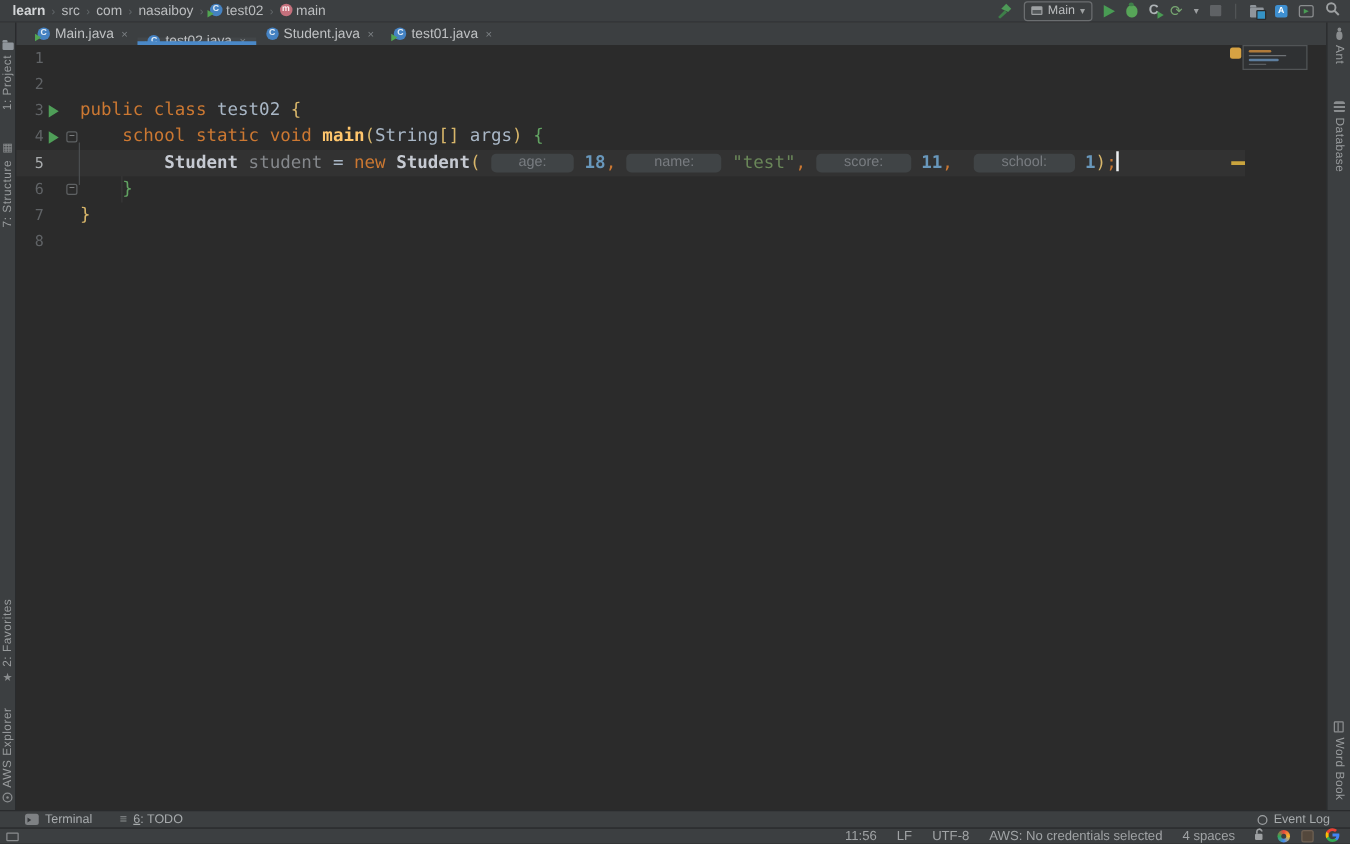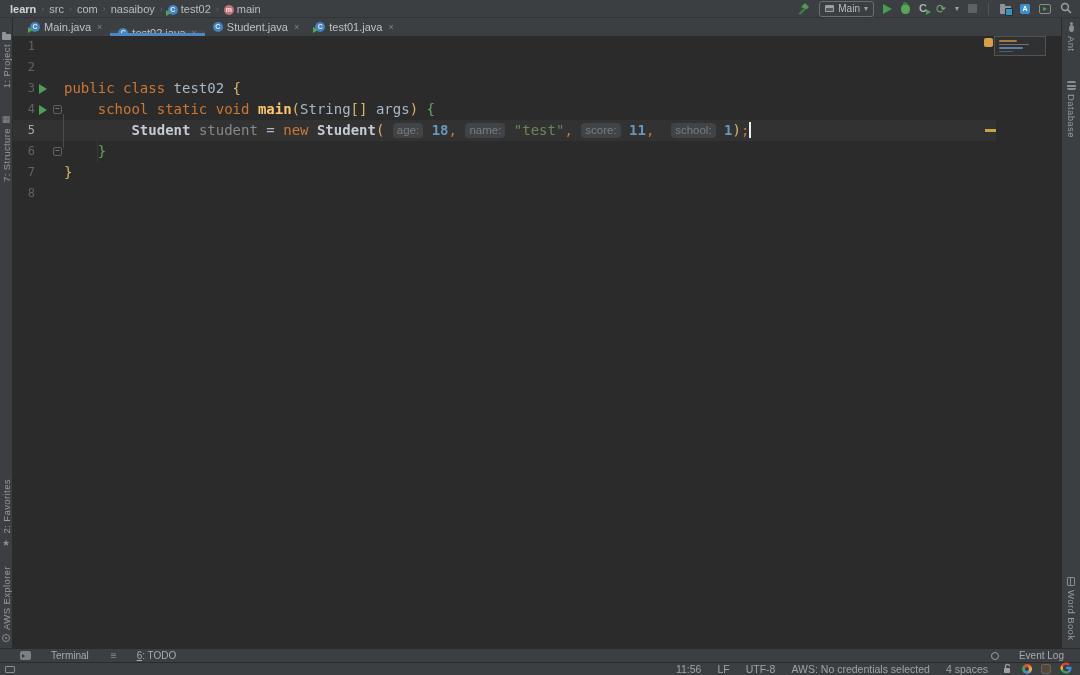--- a/index.html
+++ b/index.html
@@ -5,21 +5,21 @@
   html,body{margin:0;padding:0;}
   body{
     width:1080px;height:675px;position:relative;overflow:hidden;
     background:#2B2B2B;font-family:"Liberation Sans",sans-serif;
     -webkit-font-smoothing:antialiased;cursor:default;
   }
   
   #navbar{position:absolute;left:0;top:0;width:1080px;height:18px;background:#3C3F41;
     display:flex;align-items:center;border-bottom:1px solid #323537;box-sizing:border-box;}
   #breadcrumbs{display:flex;align-items:center;padding-left:10px;gap:4px;font-size:11px;color:#BBBDBF;}
-  .crumb{display:inline-flex;align-items:flex-end;gap:3px;white-space:nowrap;}
+  .crumb{display:inline-flex;align-items:flex-start;gap:3px;white-space:nowrap;}
   .crumb.bold{font-weight:bold;color:#D3D5D7;}
   .crumb-sep{color:#63686B;font-size:9px;padding:0 1px;}
   #toolbar{margin-left:auto;display:flex;align-items:center;gap:9px;padding-right:8px;height:18px;}
   .tb-sep{width:1px;height:12px;background:#515456;margin:0 2px;}
   
   .combo{display:inline-flex;align-items:center;gap:4px;height:14px;padding:0 5px;
     border:1px solid #6B6E70;border-radius:3px;font-size:10px;color:#BBBDBF;}
   .appwin-icon{width:9px;height:7px;border:1px solid #9DA0A2;border-top:3px solid #9DA0A2;border-radius:1px;box-sizing:border-box;background:#54585A;}
   .caret-down{color:#9DA0A2;font-size:8px;line-height:8px;}
   
@@ -87,37 +87,37 @@
   .fslot{flex:none;width:13px;display:flex;align-items:center;justify-content:center;}
   .run-arrow{width:0;height:0;border-left:8px solid #4F9E58;border-top:5px solid transparent;border-bottom:5px solid transparent;}
   .fold-box{width:9px;height:9px;border:1px solid #5E6163;border-radius:2px;box-sizing:border-box;
     color:#9DA0A2;font-size:8px;line-height:6px;text-align:center;background:#2B2B2B;z-index:2;}
   .code{white-space:pre;font:14px/21px "DejaVu Sans Mono",monospace;color:#A9B7C6;}
   .tk-kw{color:#CC7832;} .tk-pl{color:#A9B7C6;} .tk-fn{color:#FFC66D;font-weight:bold;}
   .tk-cls{color:#C6CAD2;font-weight:bold;} .tk-var{color:#85888C;}
   .tk-num{color:#6897BB;font-weight:bold;} .tk-str{color:#6A8759;}
   .tk-b1{color:#D8B66A;} .tk-b2{color:#62A362;}
   .tk-hint{display:inline-block;background:#404446;color:#787C80;border-radius:4px;
-    padding:0 4px;font:11.5px/15px "Liberation Sans",sans-serif;transform:translateY(-1px);}
+    padding:0 22px;font:11.5px/15px "Liberation Sans",sans-serif;transform:translateY(-1px);}
   .caret-bar{display:inline-block;width:1.5px;height:16px;background:#EDEFF1;vertical-align:-3px;}
   .line-dash{position:absolute;left:972px;top:9px;width:11px;height:2.5px;background:#C9A43E;}
   .fold-line{position:absolute;left:49.5px;top:78px;height:34px;border-left:1px solid #4A4D4F;z-index:1;}
   .indent-guide{position:absolute;left:84px;top:84px;height:42px;border-left:1px solid #383838;}
   .inspect-sq{position:absolute;right:68px;top:2px;width:9px;height:9px;border-radius:2px;background:#D6A243;}
   .lens{position:absolute;right:15px;top:0;width:52px;height:20px;background:#2F3133;border:1px solid #515456;
     box-sizing:border-box;padding:3px 4px;display:flex;flex-direction:column;gap:2px;}
   .lens i{display:block;height:2px;border-radius:1px;}
   .lens .l1{width:18px;background:#B07A3A;} .lens .l2{width:30px;background:#6E7276;}
   .lens .l3{width:24px;background:#5E7FA0;} .lens .l4{width:14px;background:#595D60;}
   
   #bottom-strip{position:absolute;left:0;bottom:13px;width:1080px;height:14px;background:#3C3F41;
     border-top:1px solid #292B2D;box-sizing:border-box;display:flex;align-items:center;font-size:10px;color:#A7ABAD;}
   #bottom-strip .bleft{display:flex;gap:22px;padding-left:20px;}
   #bottom-strip .bright{margin-left:auto;display:flex;gap:14px;padding-right:16px;}
-  .bar-item{display:inline-flex;align-items:center;gap:20px;white-space:nowrap;}
+  .bar-item{display:inline-flex;align-items:center;gap:5px;white-space:nowrap;}
   .mnem{text-decoration:underline;}
   .terminal-icon{width:11px;height:9px;background:#7E8184;border-radius:2px;position:relative;}
   .terminal-icon::after{content:"";position:absolute;left:2px;top:2.5px;border-left:3px solid #34373A;border-top:2px solid transparent;border-bottom:2px solid transparent;}
   .todo-icon{color:#8C8F91;font-size:10px;line-height:10px;}
   .eventlog-icon{width:8px;height:8px;border:1.5px solid #9DA0A2;border-radius:50%;box-sizing:border-box;}
   #statusbar{position:absolute;left:0;bottom:0;width:1080px;height:13px;background:#3C3F41;
     border-top:1px solid #292B2D;box-sizing:border-box;display:flex;align-items:center;font-size:10.5px;color:#A0A3A5;}
   .monitor-icon{width:10px;height:7px;border:1.5px solid #8A8D8F;border-radius:1px;box-sizing:border-box;margin-left:5px;}
   #statusbar .sright{margin-left:auto;display:flex;align-items:center;gap:16px;padding-right:8px;}
   #statusbar .sicons{display:flex;align-items:center;gap:9px;margin-left:-2px;}

